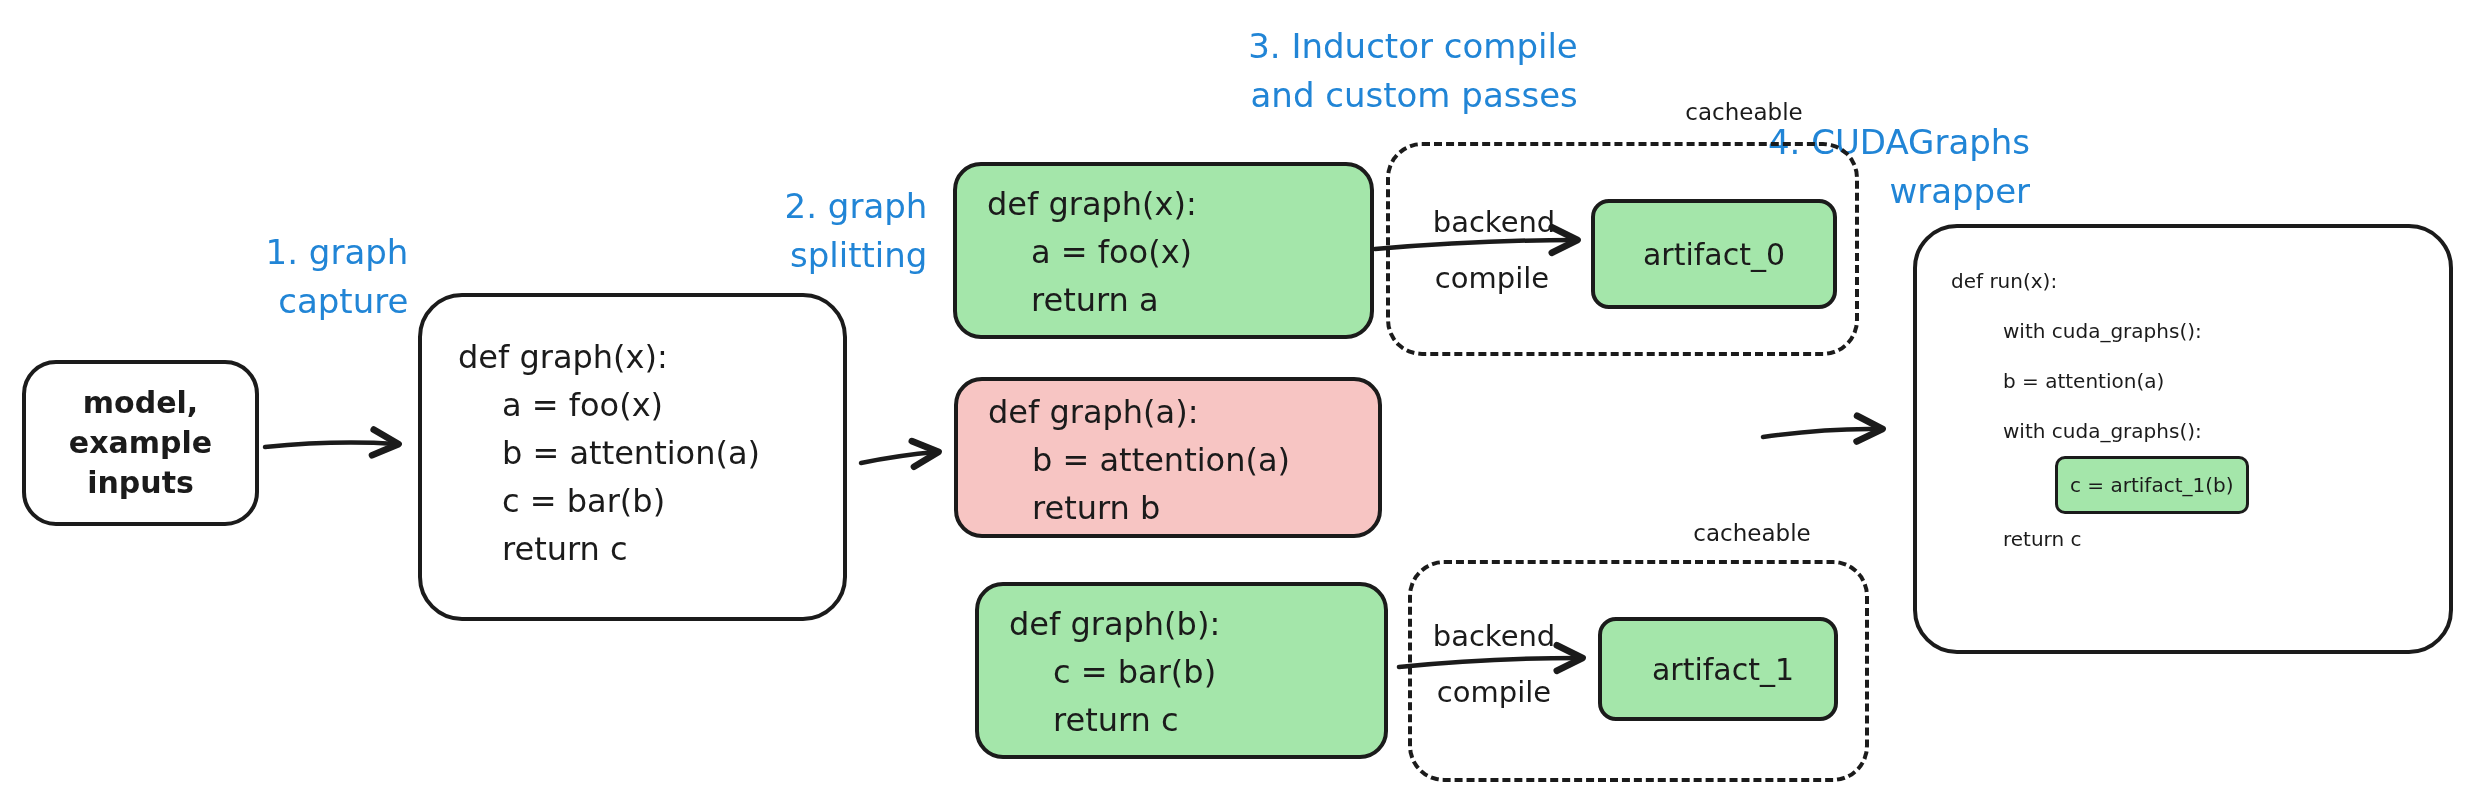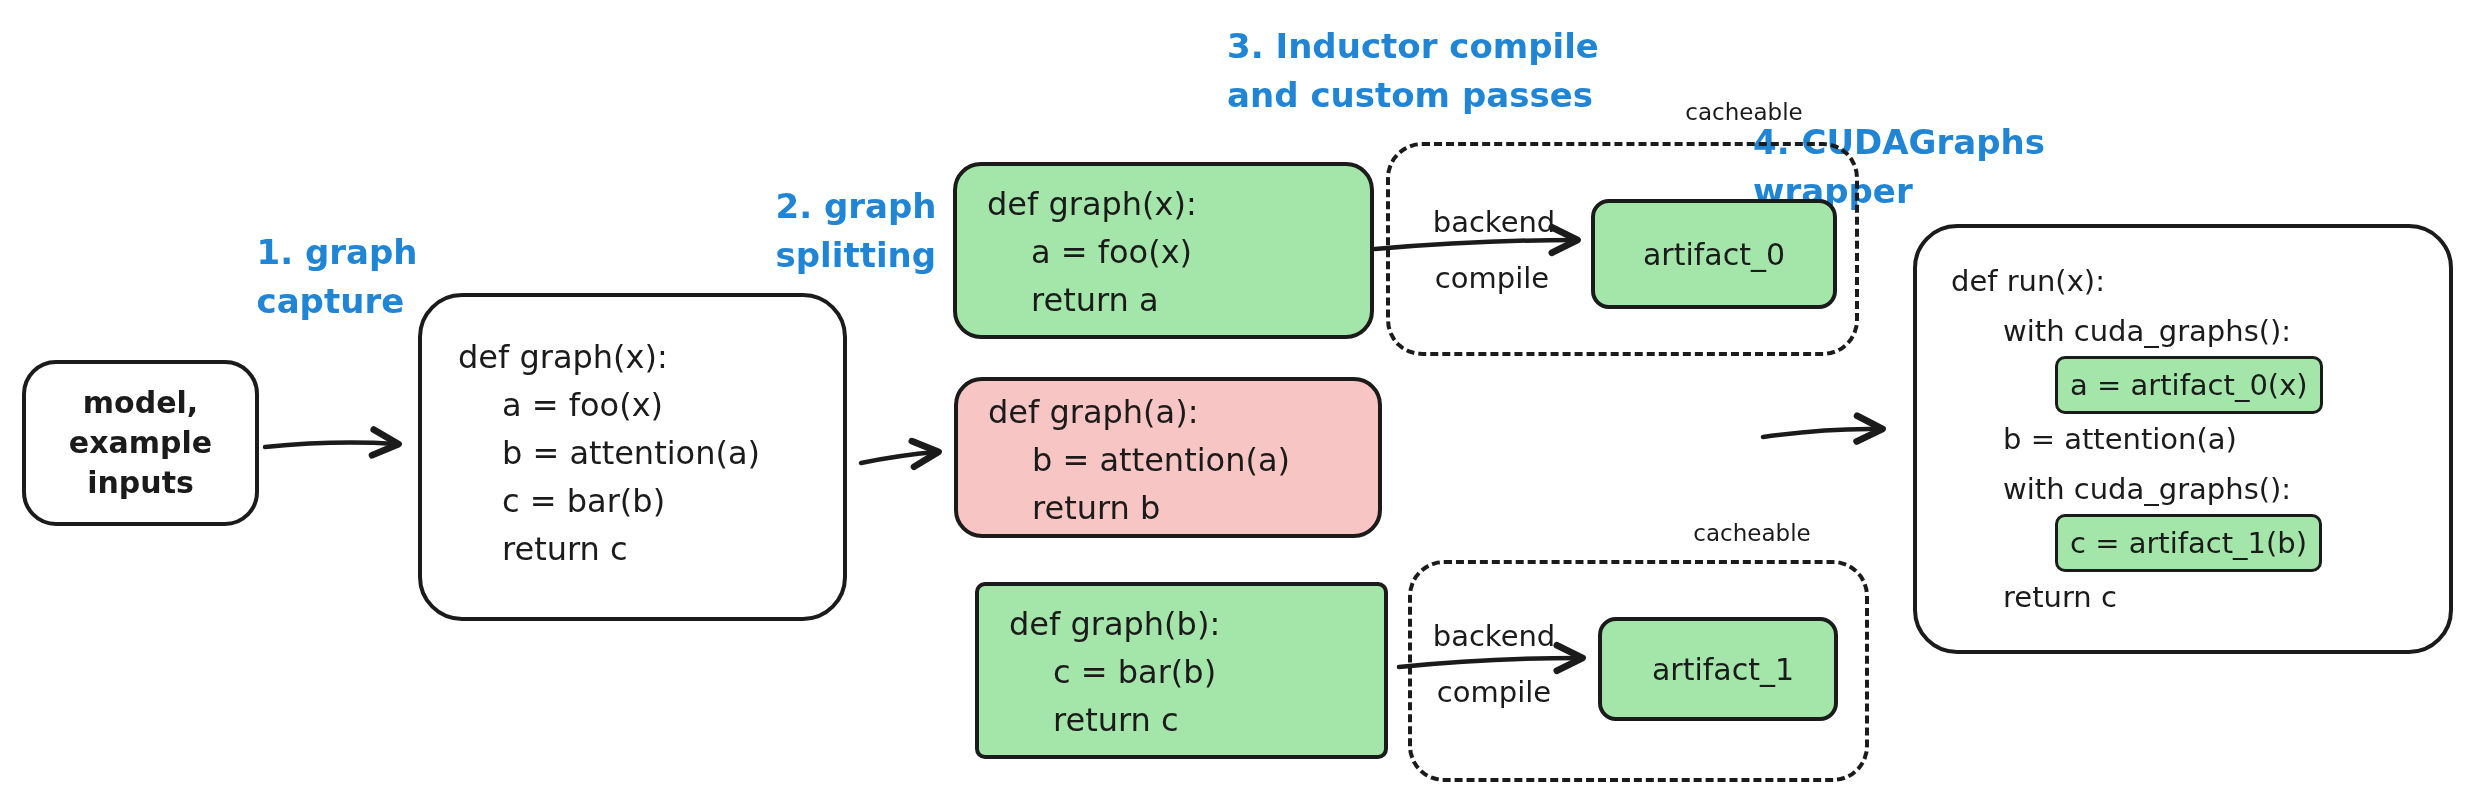--- a/index.html
+++ b/index.html
@@ -8,27 +8,27 @@
     --blue:#2185d6;
     --stroke:#1b1b1b;
   }
   *{ box-sizing:border-box; margin:0; padding:0; }
   body{ background:#ffffff; font-family:"DejaVu Sans","Liberation Sans",sans-serif; color:var(--stroke); }
   .canvas{ position:relative; width:2474px; height:794px; overflow:hidden; background:#fff; }
 
   .box{ position:absolute; border:4px solid var(--stroke); background:#fff; }
   .code{ font-size:32px; }
   .code-row{ line-height:48px; white-space:nowrap; }
-  .run-row{ line-height:50px; white-space:nowrap; font-size:29px; }
+  .run-row{ line-height:50px; white-space:nowrap; font-size:20px; }
   .ind1{ margin-left:44px; }
   .indr1{ margin-left:52px; }
   .indr2{ margin-left:104px; }
 
-  .heading{ position:absolute; transform:translateX(-50%); color:var(--blue); font-weight:bold;
-            font-size:34px; line-height:49px; text-align:left; white-space:nowrap; }
+  .heading{ position:absolute; transform:translateX(-50%); color:var(--blue); font-weight:normal;
+            font-size:34px; line-height:49px; text-align:right; white-space:nowrap; }
   .label{ position:absolute; transform:translateX(-50%); font-size:23px; line-height:34px; white-space:nowrap; }
   .arrow-label{ position:absolute; transform:translateX(-50%); font-size:29px; line-height:32px; white-space:nowrap; }
 
   .center-col{ display:flex; flex-direction:column; justify-content:center; align-items:center; text-align:center;font-weight:bold; }
 
   .green-fill{ background:var(--green); }
   .red-fill{ background:var(--red); }
 
   .dashed-box{ position:absolute; border:4px dashed var(--stroke); border-radius:36px; background:transparent; }
   .artifact-box{ position:absolute; border:4px solid var(--stroke); background:var(--green);
@@ -81,44 +81,41 @@
     <div class="code-row ind1">a = foo(x)</div>
     <div class="code-row ind1">return a</div>
   </div>
 
   <div class="box code red-fill" style="left:954px; top:377px; width:428px; height:161px; border-radius:28px; padding:7px 0 0 30px;">
     <div class="code-row">def graph(a):</div>
     <div class="code-row ind1">b = attention(a)</div>
     <div class="code-row ind1">return b</div>
   </div>
 
-  <div class="box code green-fill" style="left:975px; top:582px; width:413px; height:177px; border-radius:10px; padding:14px 0 0 30px;">
+  <div class="box code green-fill" style="left:975px; top:582px; width:413px; height:177px; border-radius:28px; padding:14px 0 0 30px;">
     <div class="code-row">def graph(b):</div>
     <div class="code-row ind1">c = bar(b)</div>
     <div class="code-row ind1">return c</div>
   </div>
 
   <div class="label" style="left:1744px; top:95px;">cacheable</div>
   <div class="dashed-box" style="left:1386px; top:142px; width:473px; height:214px;"></div>
   <div class="artifact-box" style="left:1591px; top:199px; width:246px; height:110px;">artifact_0</div>
   <div class="arrow-label" style="left:1494px; top:206px;">backend</div>
   <div class="arrow-label" style="left:1492px; top:262px;">compile</div>
 
   <div class="label" style="left:1752px; top:516px;">cacheable</div>
   <div class="dashed-box" style="left:1408px; top:560px; width:461px; height:222px;"></div>
   <div class="artifact-box" style="left:1598px; top:617px; width:240px; height:104px;padding-left:10px;">artifact_1</div>
   <div class="arrow-label" style="left:1494px; top:620px;">backend</div>
   <div class="arrow-label" style="left:1494px; top:676px;">compile</div>
 
   <div class="box" style="left:1913px; top:224px; width:540px; height:430px; border-radius:44px; padding:28px 0 0 34px;">
     <div class="run-row">def run(x):</div>
     <div class="run-row indr1">with cuda_graphs():</div>
-    <div class="run-row indr2">
-      <span class="chip">a = artifact_0(x)</span>
-    </div>
     <div class="run-row indr1">b = attention(a)</div>
     <div class="run-row indr1">with cuda_graphs():</div>
     <div class="run-row indr2">
       <span class="chip">c = artifact_1(b)</span>
     </div>
     <div class="run-row indr1">return c</div>
   </div>
 
   <svg class="arrows" viewBox="0 0 2474 794" xmlns="http://www.w3.org/2000/svg">
     <defs>

